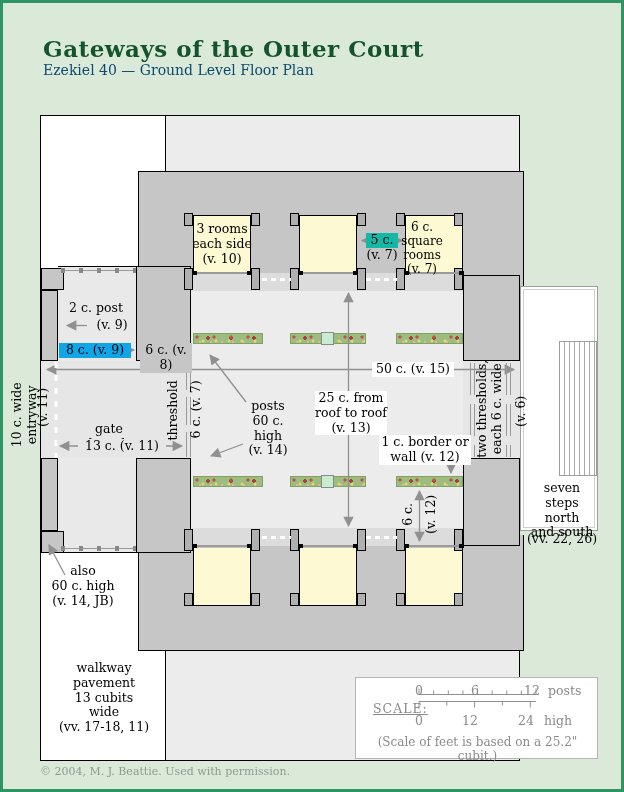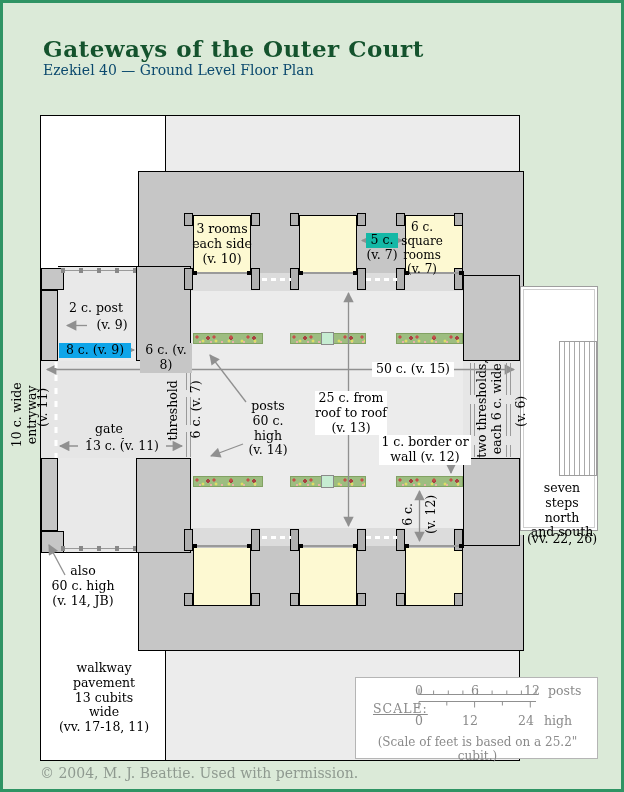--- a/index.html
+++ b/index.html
@@ -30,21 +30,21 @@
   .teal{position:absolute;width:13px;height:13px;background:#c6ecd2;border:1px solid #8a8a8a;box-sizing:border-box;}
   .lbl{position:absolute;font-size:12.5px;line-height:1.18;text-align:center;white-space:pre-line;color:#000;}
   .vlbl{transform:rotate(-90deg);}
   .gray{color:#8a8a8a;}
   .stairszone{position:absolute;background:#fff;border:1px solid #9e9e9e;box-sizing:border-box;
     box-shadow:inset 0 0 0 2px #fff, inset 0 0 0 3px #cfcfcf;}
   .steps{position:absolute;border:1px solid #9e9e9e;box-sizing:border-box;
     background:repeating-linear-gradient(90deg,#fff 0 4px,#aaa 4px 5px);}
   .scalebox{position:absolute;left:352px;top:674px;width:243px;height:82px;background:#fff;
     border:1px solid #b5b5b5;box-sizing:border-box;}
-  .footer{position:absolute;left:37px;top:762px;width:340px;font-size:14px;color:#8f9a90;text-align:left;}
+  .footer{position:absolute;left:37px;top:762px;width:340px;font-size:11px;color:#8f9a90;text-align:left;}
   svg.overlay{position:absolute;left:0;top:0;pointer-events:none;}
 </style>
 </head>
 <body>
 
 <div class="page">
 
   <div class="title">Gateways of the Outer Court</div>
   <div class="subtitle">Ezekiel 40 — Ground Level Floor Plan</div>
 

